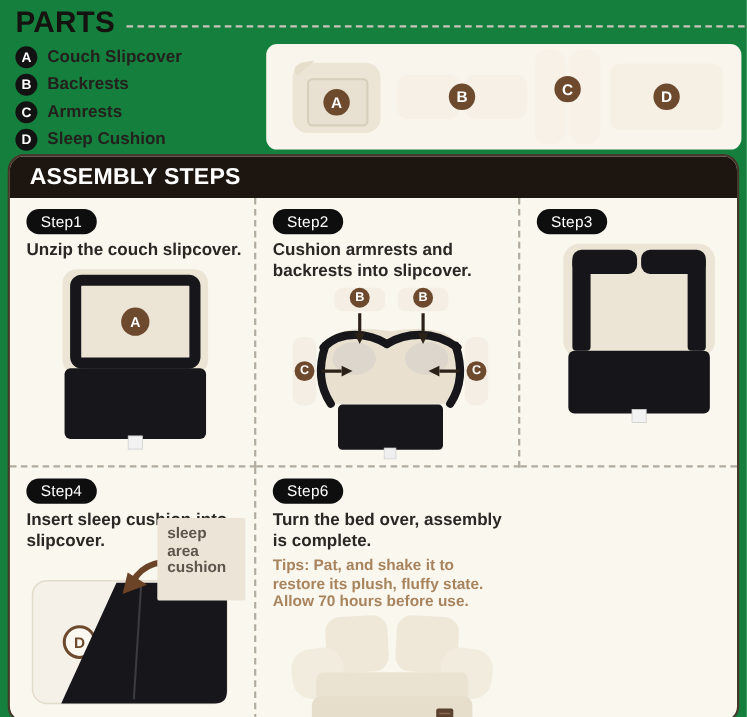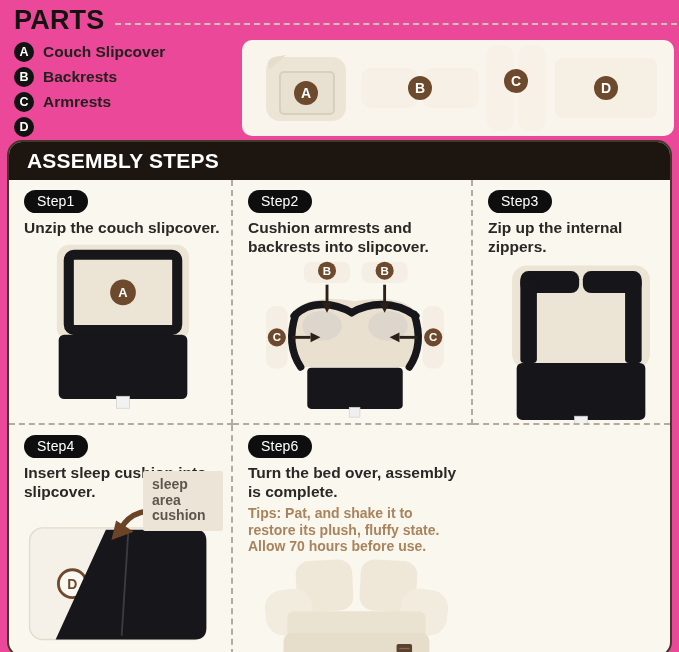--- a/index.html
+++ b/index.html
@@ -2,21 +2,21 @@
 <html><head>
 <meta charset="utf-8">
 <style>
   * { box-sizing: border-box; margin: 0; padding: 0; }
   html,body { width: 679px; }
   body {
     font-family: "Liberation Sans", "DejaVu Sans", sans-serif;
     background: #ffffff;
     color: #222;
   }
-  .page { width: 679px; height: 652px; overflow: hidden; position: relative; background:#ec4899; }
+  .page { width: 679px; height: 652px; overflow: hidden; position: relative; background:#15803d; }
 
   
   .parts-section { height: 128px; padding-top: 3px; }
   .parts-title-row { display: flex; align-items: center; gap: 10px; padding: 2px 2px 2px 14px; }
   .parts-title { font-size: 27px; font-weight: 800; letter-spacing: 0.2px; color: #15130f; }
   .title-dash { flex: 1; border-top: 2px dashed #c9c3b8; margin-top: 6px; }
   .parts-body { display: flex; margin-top: 2px; }
   .parts-list { width: 242px; padding: 2px 0 0 14px; display: flex; flex-direction: column; gap: 5px; }
   .part-row { display: flex; align-items: center; gap: 9px; }
   .badge-dark {
@@ -51,21 +51,21 @@
   .step-pill {
     display: inline-block; background: #0e0e0e; color: #fff; font-weight: 400;
     font-size: 14px; padding: 3px 13px 4px; border-radius: 15px; letter-spacing: 0.2px;
   }
   .step-desc { font-size: 15.5px; font-weight: 700; color: #2a2824; line-height: 1.22; margin-top: 6px; }
   .step-tips { font-size: 14px; font-weight: 700; color: #a8845e; line-height: 1.2; margin-top: 3px; }
   .illus { display: block; margin: 3px auto 0; }
   .callout {
     position: absolute; top: 46px; right: 8px; width: 80px; z-index: 3;
     background: #ece5d7; color: #5d564c; font-weight: 700; font-size: 14px;
-    line-height: 1.12; padding: 6px 6px 7px 9px; border-radius: 2px;
+    line-height: 1.12; padding: 6px 6px 22px 9px; border-radius: 2px;
   }
   .bottom-bar { height: 5px; background: #2c2c2c; margin-top: 2px; }
 </style>
 </head>
 <body>
 
 <div class="page">
 
   <div class="parts-section">
     <div class="parts-title-row">
@@ -81,20 +81,21 @@
         <div class="part-row">
           <span class="badge-dark">B</span>
           <span class="part-label">Backrests</span>
         </div>
         <div class="part-row">
           <span class="badge-dark">C</span>
           <span class="part-label">Armrests</span>
         </div>
         <div class="part-row">
           <span class="badge-dark">D</span>
+          <span class="part-label">Sleep Cushion</span>
         </div>
       </div>
       <div class="parts-panel">
 
         <svg width="100" height="82" viewBox="0 0 100 82">
           <rect x="10" y="10" width="80" height="64" rx="14" fill="#ece5d6"></rect>
           <path d="M14,22 Q8,14 18,10 L30,8 Z" fill="#e6ddcb"></path>
           <rect x="24" y="25" width="54" height="42" rx="4" fill="#e8e0d0" stroke="#d8cfbc" stroke-width="2"></rect>
           <circle cx="50" cy="46" r="12" class="badge-brown-fill"></circle>
           <text x="50" y="46" class="badge-letter">A</text>
@@ -173,21 +174,20 @@
           <text x="15" y="94" class="badge-letter">C</text>
           <circle cx="205" cy="94" r="11" class="badge-brown-fill"></circle>
           <text x="205" y="94" class="badge-letter">C</text>
           <rect x="52" y="131" width="116" height="50" rx="5" fill="#17171b"></rect>
           <rect x="103" y="179" width="13" height="12" fill="#efefef" stroke="#cfcfcf" stroke-width="0.8"></rect>
         </svg>
       </div>
 
       <div class="cell r1">
         <span class="step-pill">Step3</span>
-        <p class="step-desc">Zip up the internal zippers.</p>
         <svg class="illus" width="186" height="170" viewBox="0 0 200 185">
           <rect x="25" y="6" width="150" height="112" rx="16" fill="#ece4d4"></rect>
           <rect x="34" y="12" width="64" height="24" rx="9" fill="#15151a"></rect>
           <rect x="102" y="12" width="64" height="24" rx="9" fill="#15151a"></rect>
           <rect x="34" y="20" width="18" height="92" rx="4" fill="#15151a"></rect>
           <rect x="148" y="20" width="18" height="92" rx="4" fill="#15151a"></rect>
           <rect x="30" y="112" width="140" height="62" rx="6" fill="#15151a"></rect>
           <rect x="93" y="170" width="14" height="13" fill="#f2f2f2" stroke="#cfcfcf" stroke-width="0.8"></rect>
         </svg>
       </div>

